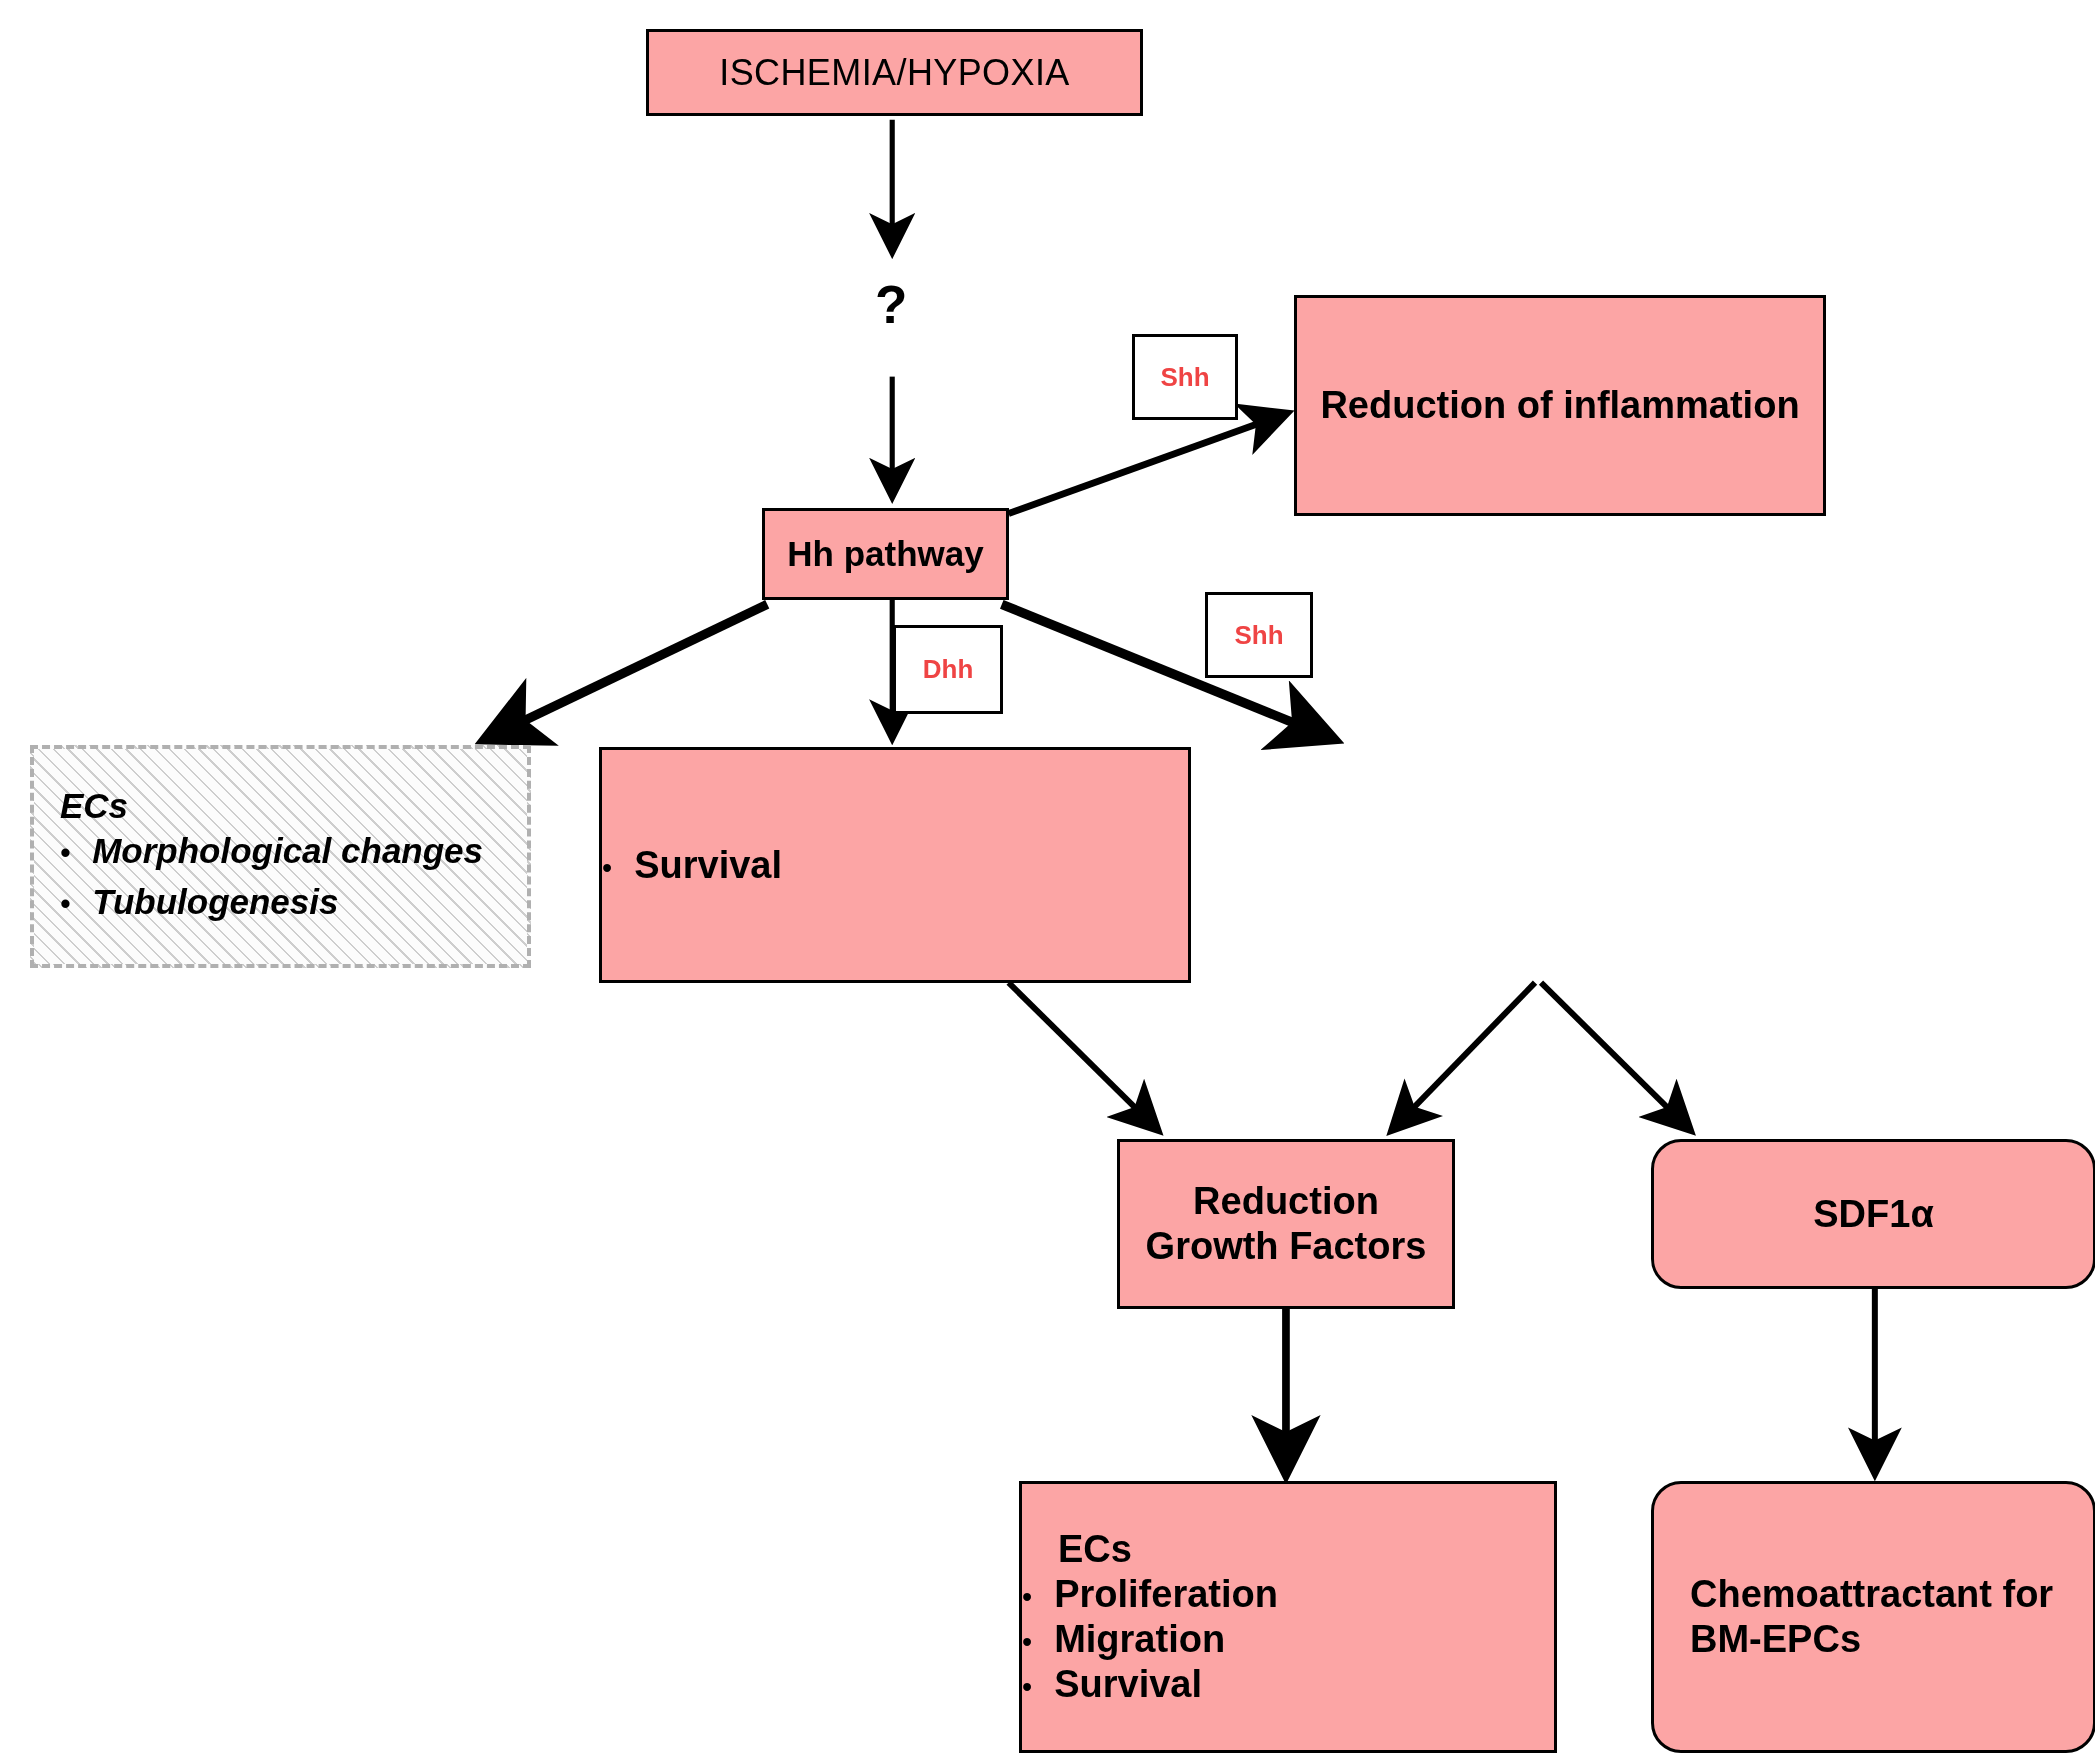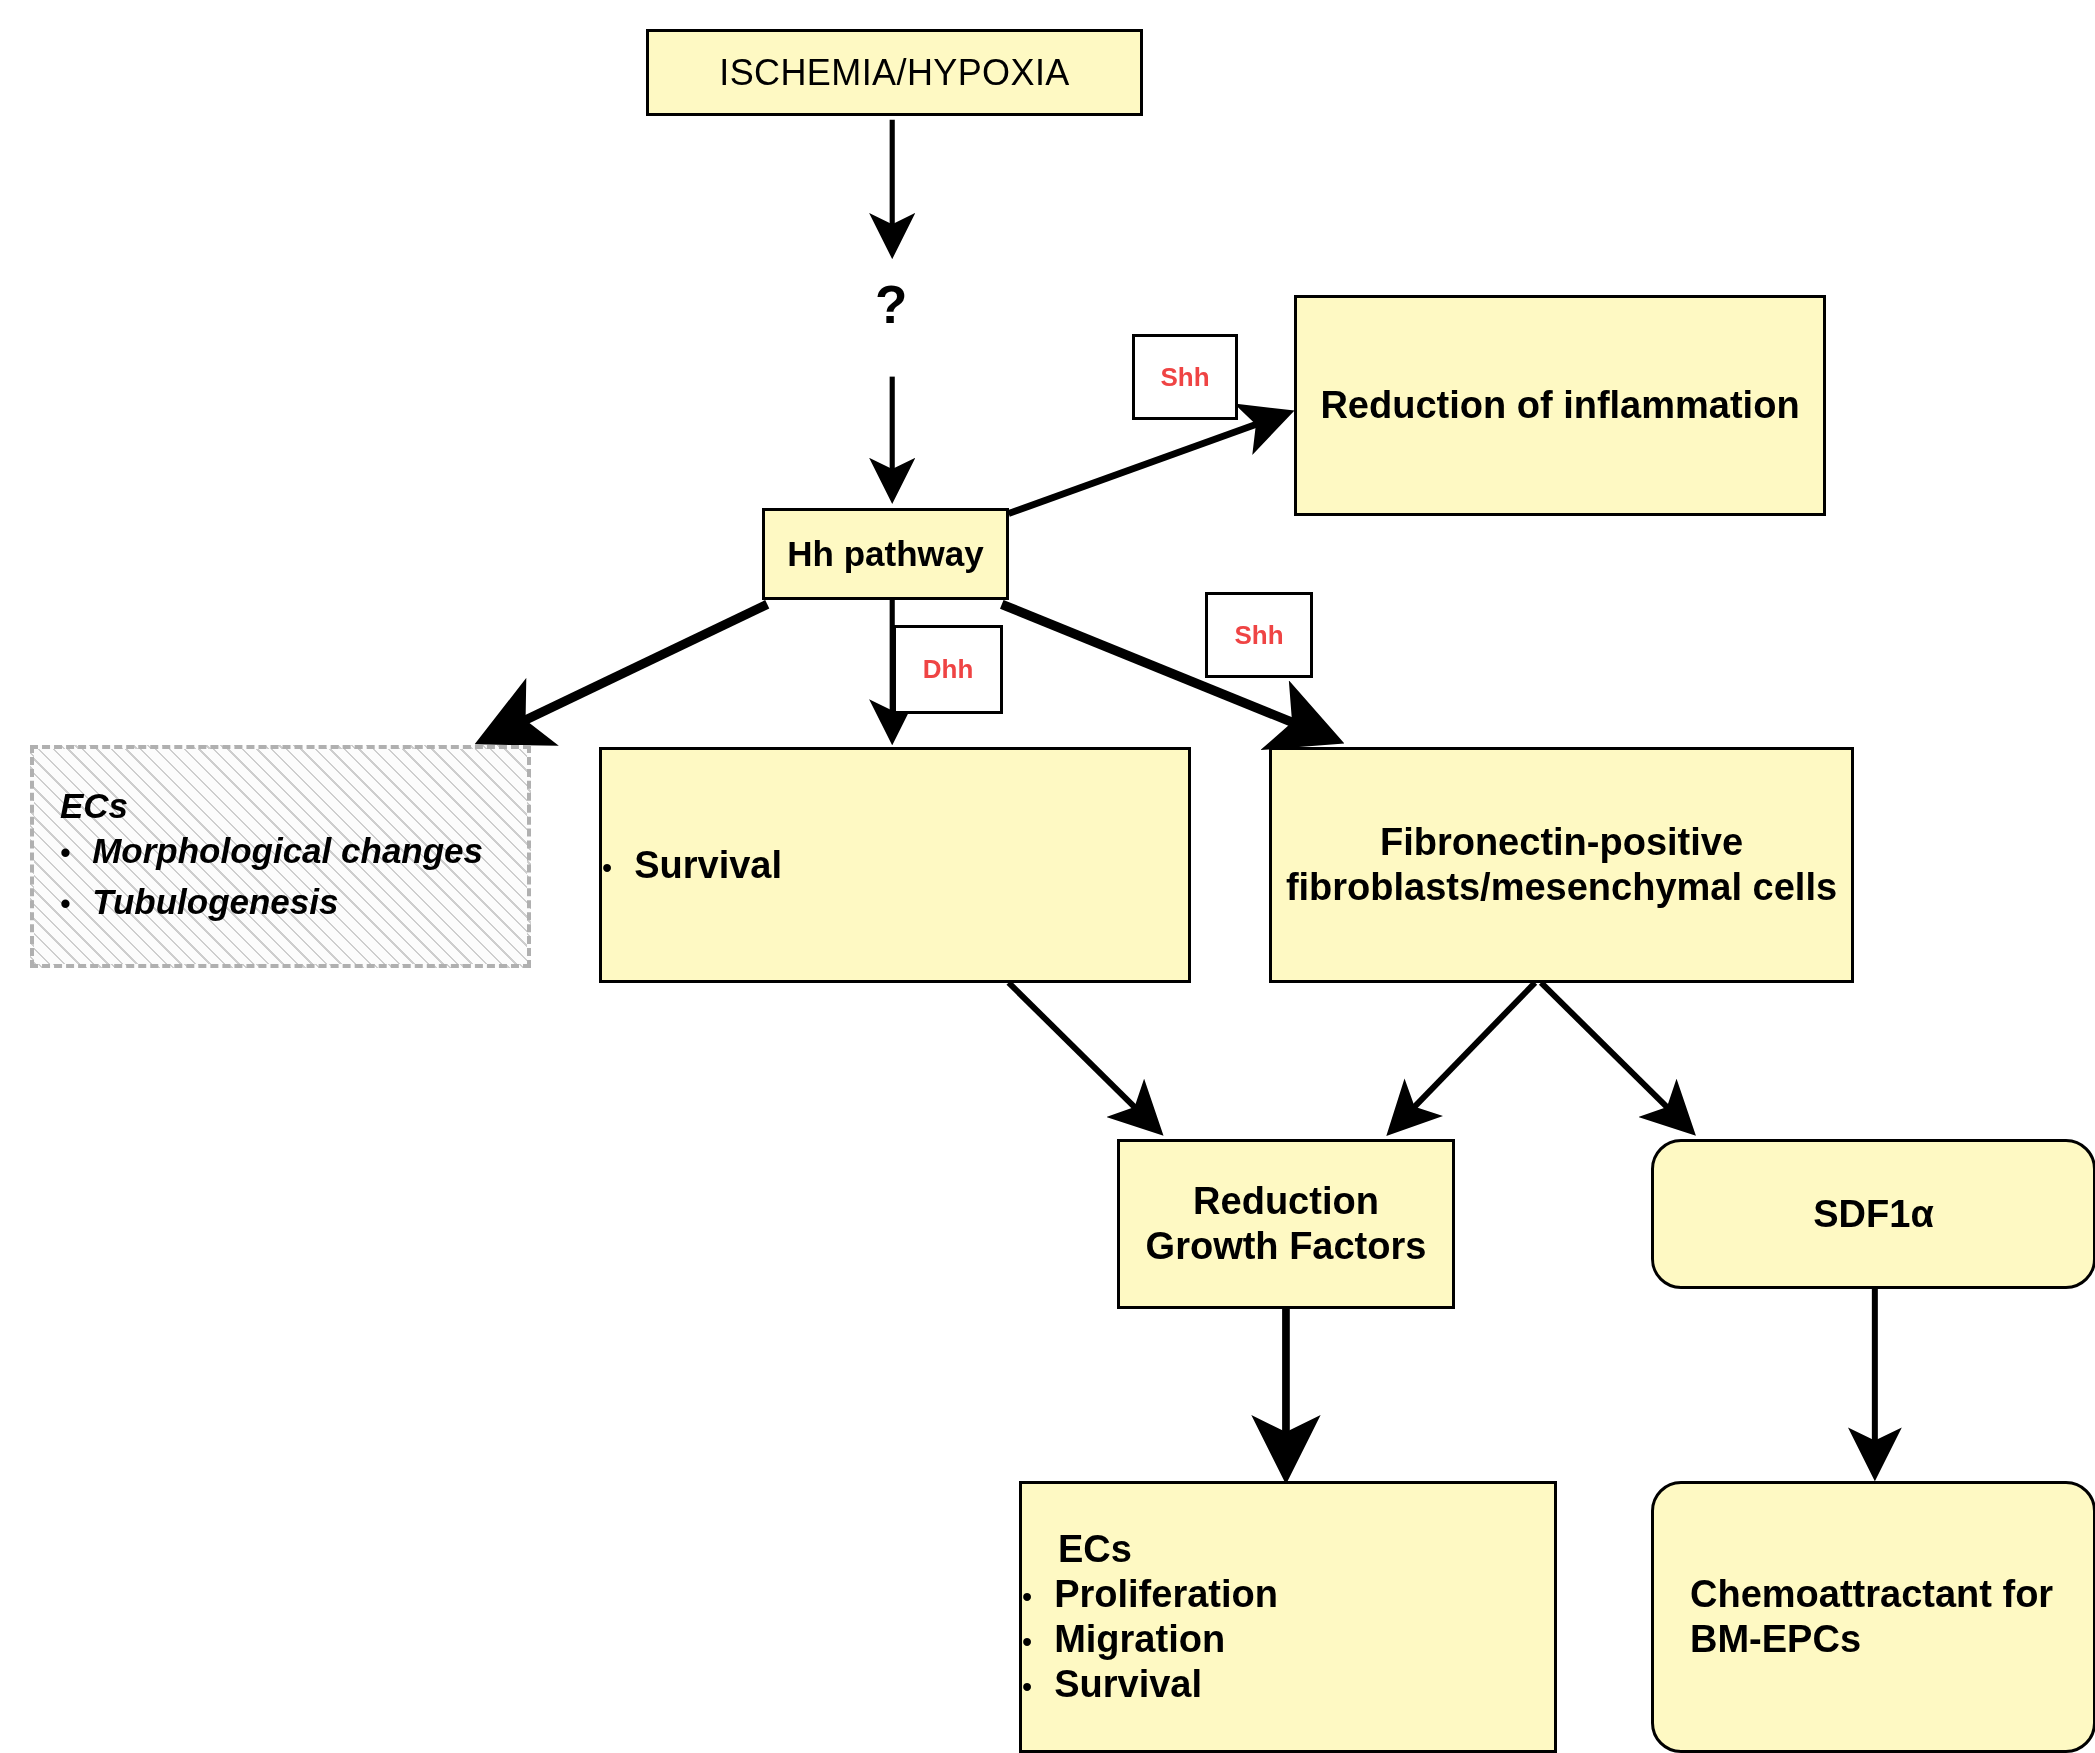--- a/index.html
+++ b/index.html
@@ -20,21 +20,21 @@
     left: 0;
     top: 0;
     width: 2096px;
     height: 1753px;
     pointer-events: none;
   }
   .node {
     position: absolute;
     box-sizing: border-box;
     border: 3.4px solid #000000;
-    background: #fef9c3;
+    background: #fca5a5;
     display: flex;
     flex-direction: column;
     justify-content: center;
     color: #000000;
   }
   .node.center { align-items: center; text-align: center; }
   .node.left   { align-items: flex-start; text-align: left; }
   .tag {
     position: absolute;
     box-sizing: border-box;
@@ -182,24 +182,20 @@
 
   <div class="node left" style="left:599px; top:747px; width:592px; height:236px;">
     <ul class="bullets pad-l">
       <li>
         <span class="dot">•</span>
         <span class="title-bold">Survival</span>
       </li>
     </ul>
   </div>
 
-  <div class="node center" style="left:1269px; top:747px; width:585px; height:236px;">
-    <span class="title-bold blk">Fibronectin-positive</span>
-    <span class="title-bold blk">fibroblasts/mesenchymal cells</span>
-  </div>
 
   <div class="node center" style="left:1117px; top:1139px; width:338px; height:170px;">
     <span class="title-bold blk">Reduction</span>
     <span class="title-bold blk">Growth Factors</span>
   </div>
 
   <div class="node center" style="left:1651px; top:1139px; width:445px; height:150px;border-radius:30px;">
     <span class="title-bold">SDF1α</span>
   </div>
 

